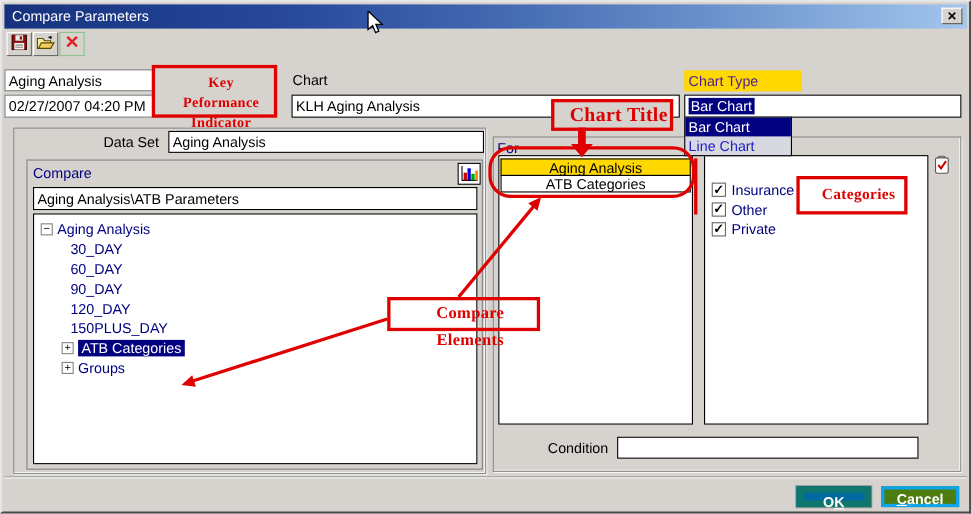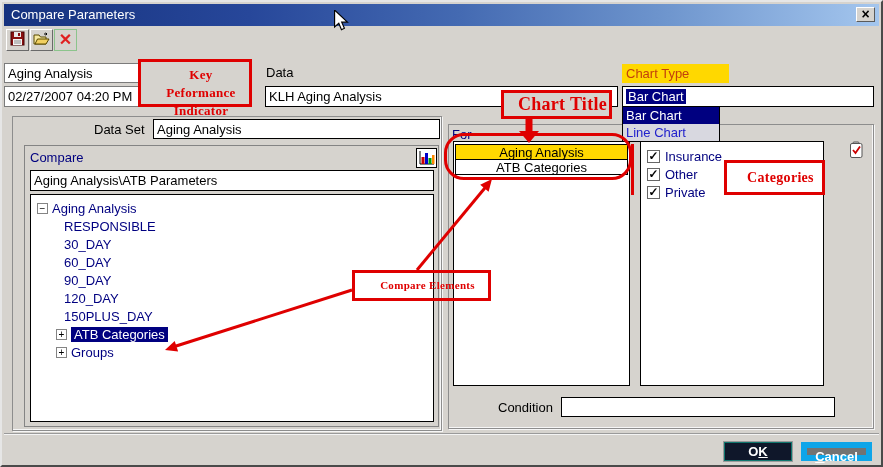--- a/index.html
+++ b/index.html
@@ -18,21 +18,21 @@
   .tbtn{top:27px;width:23px;height:22px;background:#D6D3CE;
        border:1px solid;border-color:#fff #6a6a6a #6a6a6a #fff;
        display:flex;align-items:center;justify-content:center;}
   .tbtn.del{border-color:#8cc48c;}
   .delx{color:#E02020;font-weight:bold;font-size:16px;line-height:14px;}
   .fld{position:absolute;background:#fff;border:1px solid #000;color:#000;
        padding:2px 3px;white-space:nowrap;overflow:hidden;}
   .fld.gray{border-color:#7b7b7b;}
   .lbl{position:absolute;color:#000;white-space:nowrap;}
   .navy{color:#00007F;}
-  .ylabel{position:absolute;background:#FFD800;color:#c2410c;padding:2px 4px;white-space:nowrap;}
+  .ylabel{position:absolute;background:#FFD800;color:#4c1d95;padding:2px 4px;white-space:nowrap;}
   .hl{background:#000080;color:#fff;padding:0 2px;}
   .dropdown{left:620px;top:104px;width:98px;background:#D8D8E0;border:1px solid #000;z-index:6;}
   .dropdown .opt{height:17px;line-height:17px;padding-left:3px;color:#2222CC;}
   .dropdown .opt.sel{background:#000080;color:#fff;}
   .groupbox{position:absolute;border:1px solid #8d8d8d;
        box-shadow:inset -1px -1px 0 #f6f6f6, 1px 1px 0 #f6f6f6;}
   .panel{position:absolute;background:#D6D3CE;border:1px solid #848484;}
   .treebox{position:absolute;background:#fff;border:1px solid #000;overflow:hidden;padding-top:4px;}
   .trow{height:18px;display:flex;align-items:center;color:#000080;}
   .trow .gap{width:4px;flex:none;}
@@ -47,23 +47,23 @@
        line-height:15px;color:#000;background:#fff;}
   .fitem.first{margin-top:2px;}
   .fitem.gold{background:#FFD800;}
   .cbrow{display:flex;align-items:center;height:18px;padding-left:6px;}
   .cb{flex:none;width:13px;height:13px;border:1px solid #666;background:#fff;
       color:#000;font-size:12px;line-height:11px;text-align:center;font-weight:bold;}
   .cb::after{content:"✓";}
   .cblabel{margin-left:5px;color:#00007F;}
   .btn{position:absolute;color:#fff;font-weight:bold;text-align:center;line-height:17px;height:19px;}
   .btn u{text-decoration:underline;}
-  .ok{left:722px;top:440px;width:68px;background:#0f172a;border:1px solid #0f766e;
+  .ok{left:722px;top:440px;width:68px;background:#0369a1;border:6px solid #0f766e;
       box-shadow:0 0 0 1px #9a9a9a;}
-  .cancel{left:799px;top:440px;width:71px;background:#737373;border:6px solid #0ea5e9;}
+  .cancel{left:799px;top:440px;width:71px;background:#4d7c0f;border:3px solid #0ea5e9;}
   .sep{left:2px;top:431px;width:875px;height:2px;border-top:1px solid #9a9a9a;border-bottom:1px solid #f4f4f4;}
   .anno{position:absolute;border:3px solid #DF0000;color:#DF0000;font-weight:bold;
         font-family:cursive;text-align:center;z-index:7;letter-spacing:0.3px;padding-left:12px;}
   .anno.opaque{background:#D6D3CE;}
   .capsule{position:absolute;left:442px;top:131px;width:188px;height:47px;
         border:3px solid #DF0000;border-radius:20px;z-index:7;}
   .redseg{position:absolute;left:629px;top:142px;width:3px;height:51px;background:#DF0000;z-index:7;}
   svg.overlay{position:absolute;left:0;top:0;z-index:8;pointer-events:none;}
   .cursor{position:absolute;left:331px;top:8px;z-index:9;}
 </style>
@@ -98,21 +98,21 @@
         </svg>
     </span>
   </div>
   <div class="abs tbtn del" style="left:52px;">
     <span class="delx">✕</span>
   </div>
 
   <div class="fld gray" style="left:2px;top:61px;width:230px;height:20px;">Aging Analysis</div>
   <div class="fld gray" style="left:2px;top:84px;width:230px;height:21px;">02/27/2007 04:20 PM</div>
 
-  <div class="lbl" style="left:264px;top:63px;">Data</div>
+  <div class="lbl" style="left:264px;top:63px;">Chart</div>
   <div class="fld" style="left:263px;top:84px;width:353px;height:21px;">KLH Aging Analysis</div>
 
   <div class="ylabel" style="left:620px;top:62px;width:107px;height:19px;">Chart Type</div>
   <div class="fld" style="left:620px;top:84px;width:252px;height:21px;">
     <span class="hl">Bar Chart</span>
   </div>
   <div class="abs dropdown">
     <div class="opt sel">Bar Chart</div>
     <div class="opt">Line Chart</div>
   </div>
@@ -137,23 +137,20 @@
     </div>
     <div class="fld" style="left:5px;top:24px;width:404px;height:21px;">Aging Analysis\ATB Parameters</div>
 
     <div class="treebox" style="left:5px;top:48px;width:404px;height:228px;">
       <div class="trow r0">
         <span class="expbox minus"></span>
           <span class="gap"></span>
         <span>Aging Analysis</span>
       </div>
       <div class="trow r1">
-          <span>RESPONSIBLE</span>
-        </div>
-      <div class="trow r1">
           <span>30_DAY</span>
         </div>
       <div class="trow r1">
           <span>60_DAY</span>
         </div>
       <div class="trow r1">
           <span>90_DAY</span>
         </div>
       <div class="trow r1">
           <span>120_DAY</span>
@@ -175,21 +172,21 @@
   </div>
 
   <div class="groupbox" style="left:446px;top:122px;width:426px;height:305px;"></div>
   <div class="lbl navy" style="left:450px;top:125px;">For</div>
 
   <div class="listbox" style="left:451px;top:139px;width:177px;height:245px;">
     <div class="fitem first gold">Aging Analysis</div>
     <div class="fitem">ATB Categories</div>
   </div>
 
-  <div class="listbox" style="left:638px;top:139px;width:184px;height:245px;padding-top:5px;">
+  <div class="listbox" style="left:638px;top:139px;width:204px;height:245px;padding-top:21px;">
     <div class="cbrow">
       <span class="cb"></span>
       <span class="cblabel">Insurance</span>
     </div>
     <div class="cbrow">
       <span class="cb"></span>
       <span class="cblabel">Other</span>
     </div>
     <div class="cbrow">
       <span class="cb"></span>
@@ -210,21 +207,21 @@
   <div class="lbl" style="left:496px;top:398px;">Condition</div>
   <div class="fld" style="left:559px;top:395px;width:274px;height:20px;"></div>
 
   <div class="abs sep"></div>
   <div class="btn ok"><span>O</span><u>K</u><span></span></div>
   <div class="btn cancel"><span></span><u>C</u><span>ancel</span></div>
 
   <div class="anno opaque" style="left:136px;top:57px;width:114px;height:48px;padding-top:4px;line-height:18px;font-size:13px;">Key Peformance Indicator</div>
   <div class="anno opaque" style="left:463px;top:88px;width:111px;height:29px;line-height:23px;font-size:18px;margin-left:36px;">Chart Title</div>
   <div class="anno" style="left:722px;top:158px;width:101px;height:35px;line-height:29px;font-size:14px;">Categories</div>
-  <div class="anno" style="left:350px;top:268px;width:139px;height:31px;line-height:25px;font-size:11px;">Compare Elements</div>
+  <div class="anno" style="left:350px;top:268px;width:139px;height:31px;line-height:25px;font-size:15px;">Compare Elements</div>
   <div class="capsule"></div>
   <div class="redseg"></div>
 
   <svg class="overlay" width="883" height="467" viewBox="0 0 883 467">
 
     <rect x="523.5" y="114" width="7" height="16" fill="#DF0000"></rect>
     <polygon points="517,129 537,129 527,141" fill="#DF0000"></polygon>
 
     <line x1="350" y1="288" x2="171" y2="345" stroke="#DF0000" stroke-width="3"></line>
     <polygon points="163,348 172.7,339.1 176.1,349.5" fill="#DF0000"></polygon>

